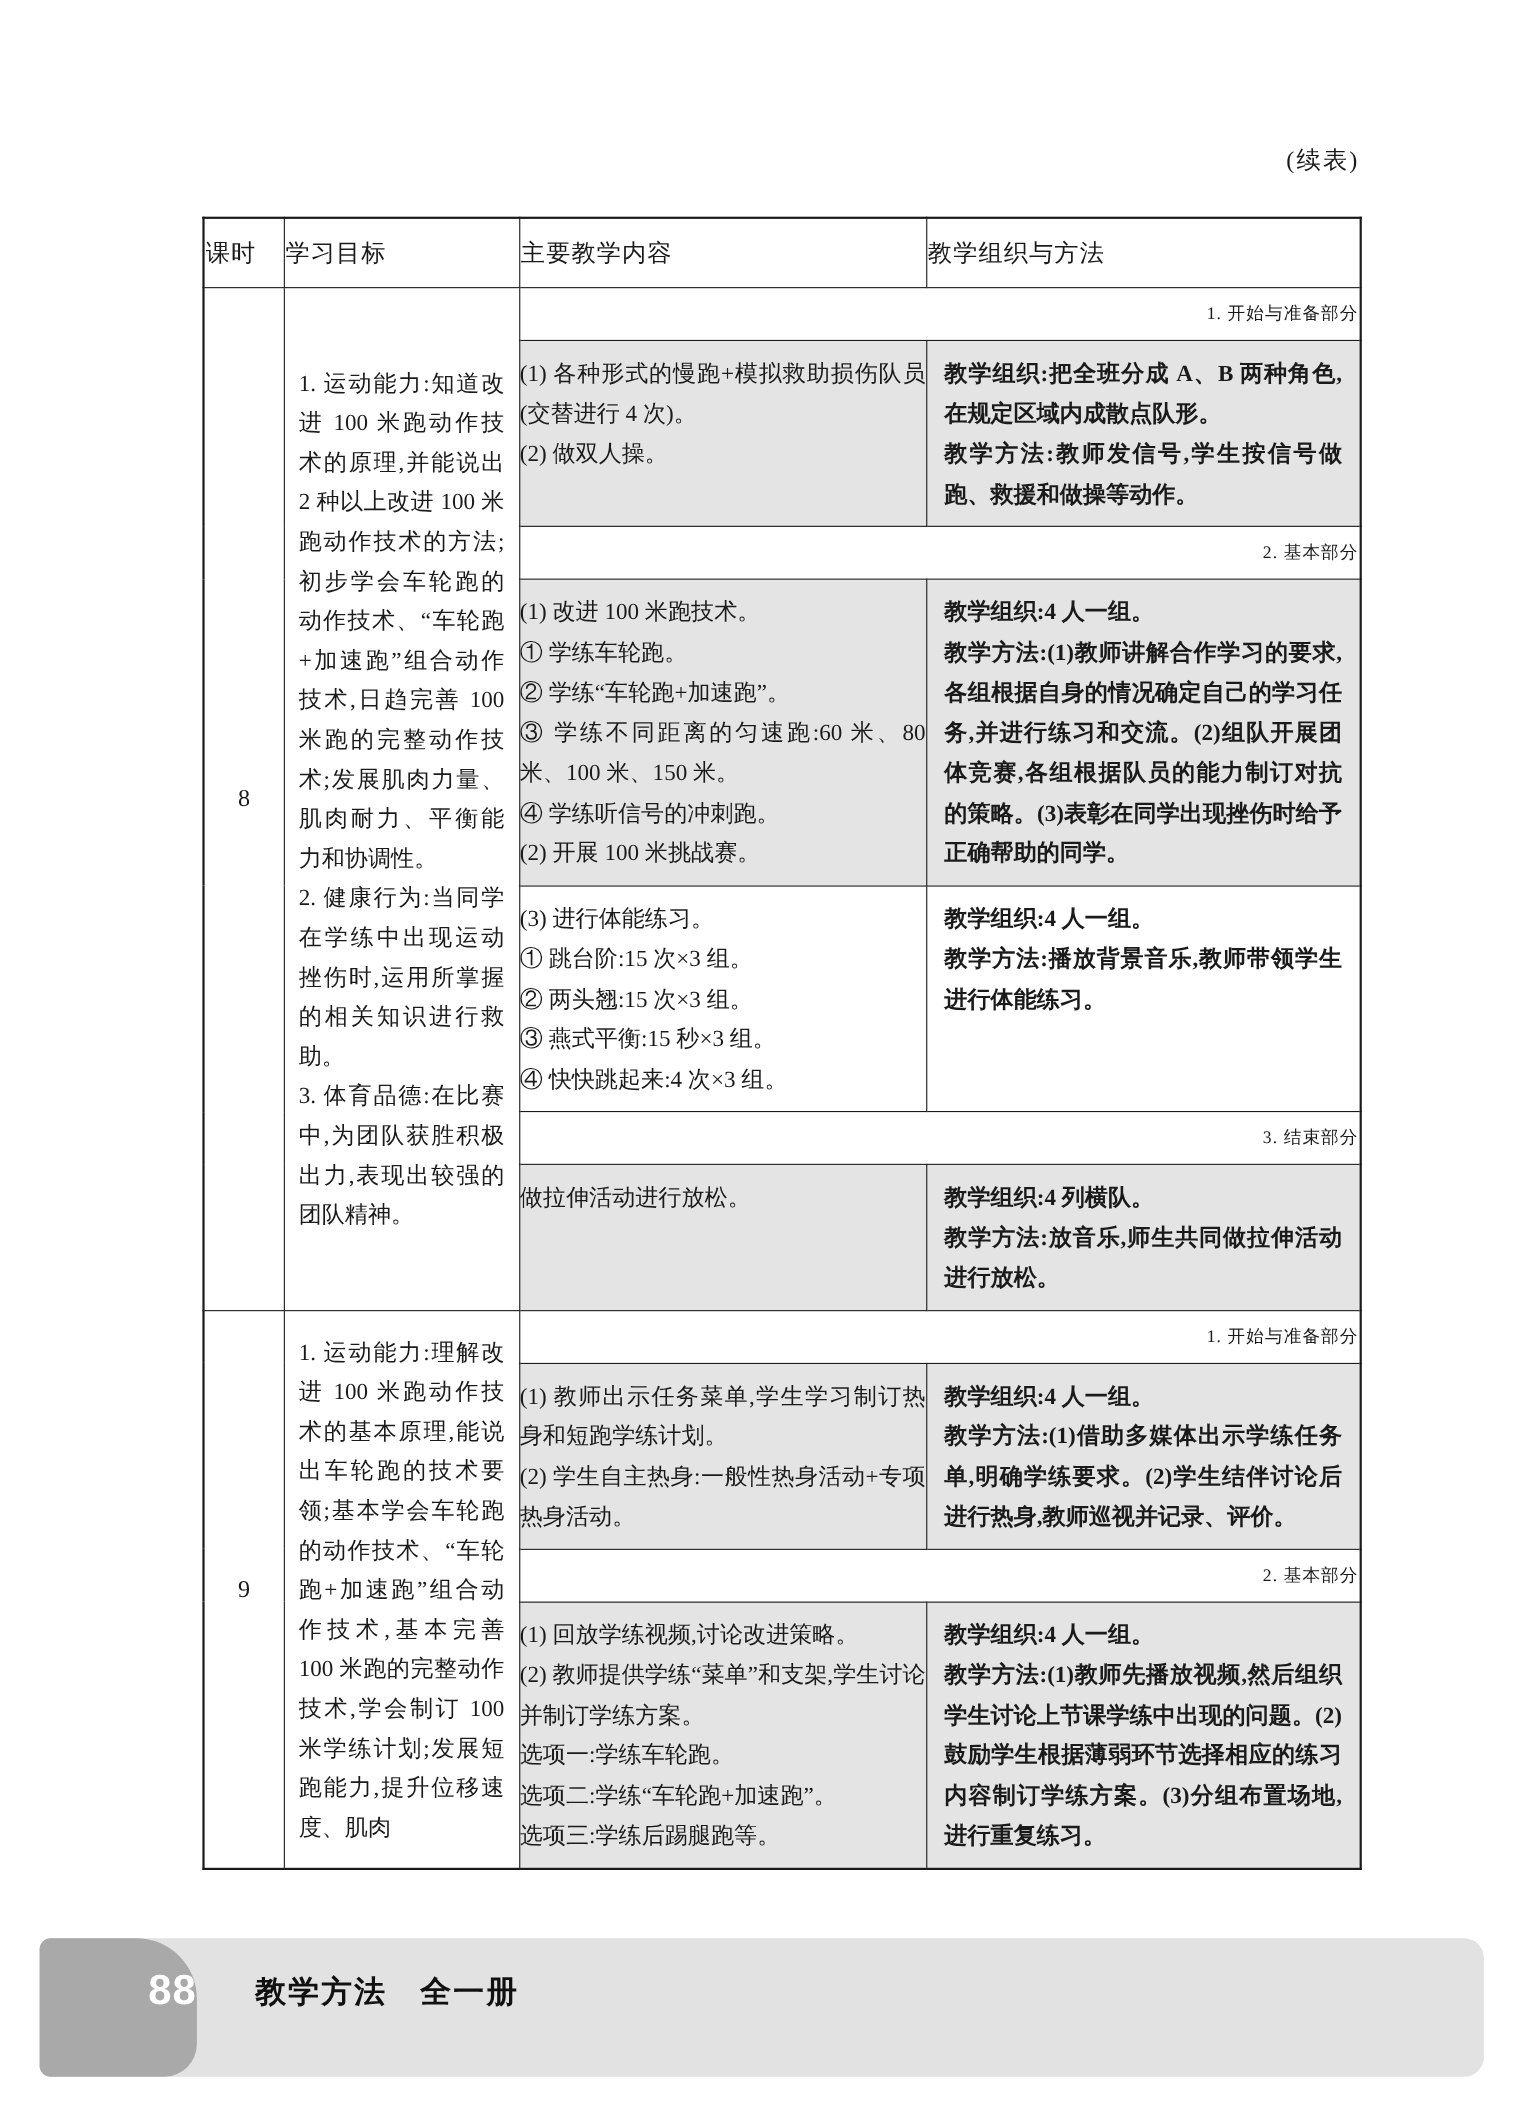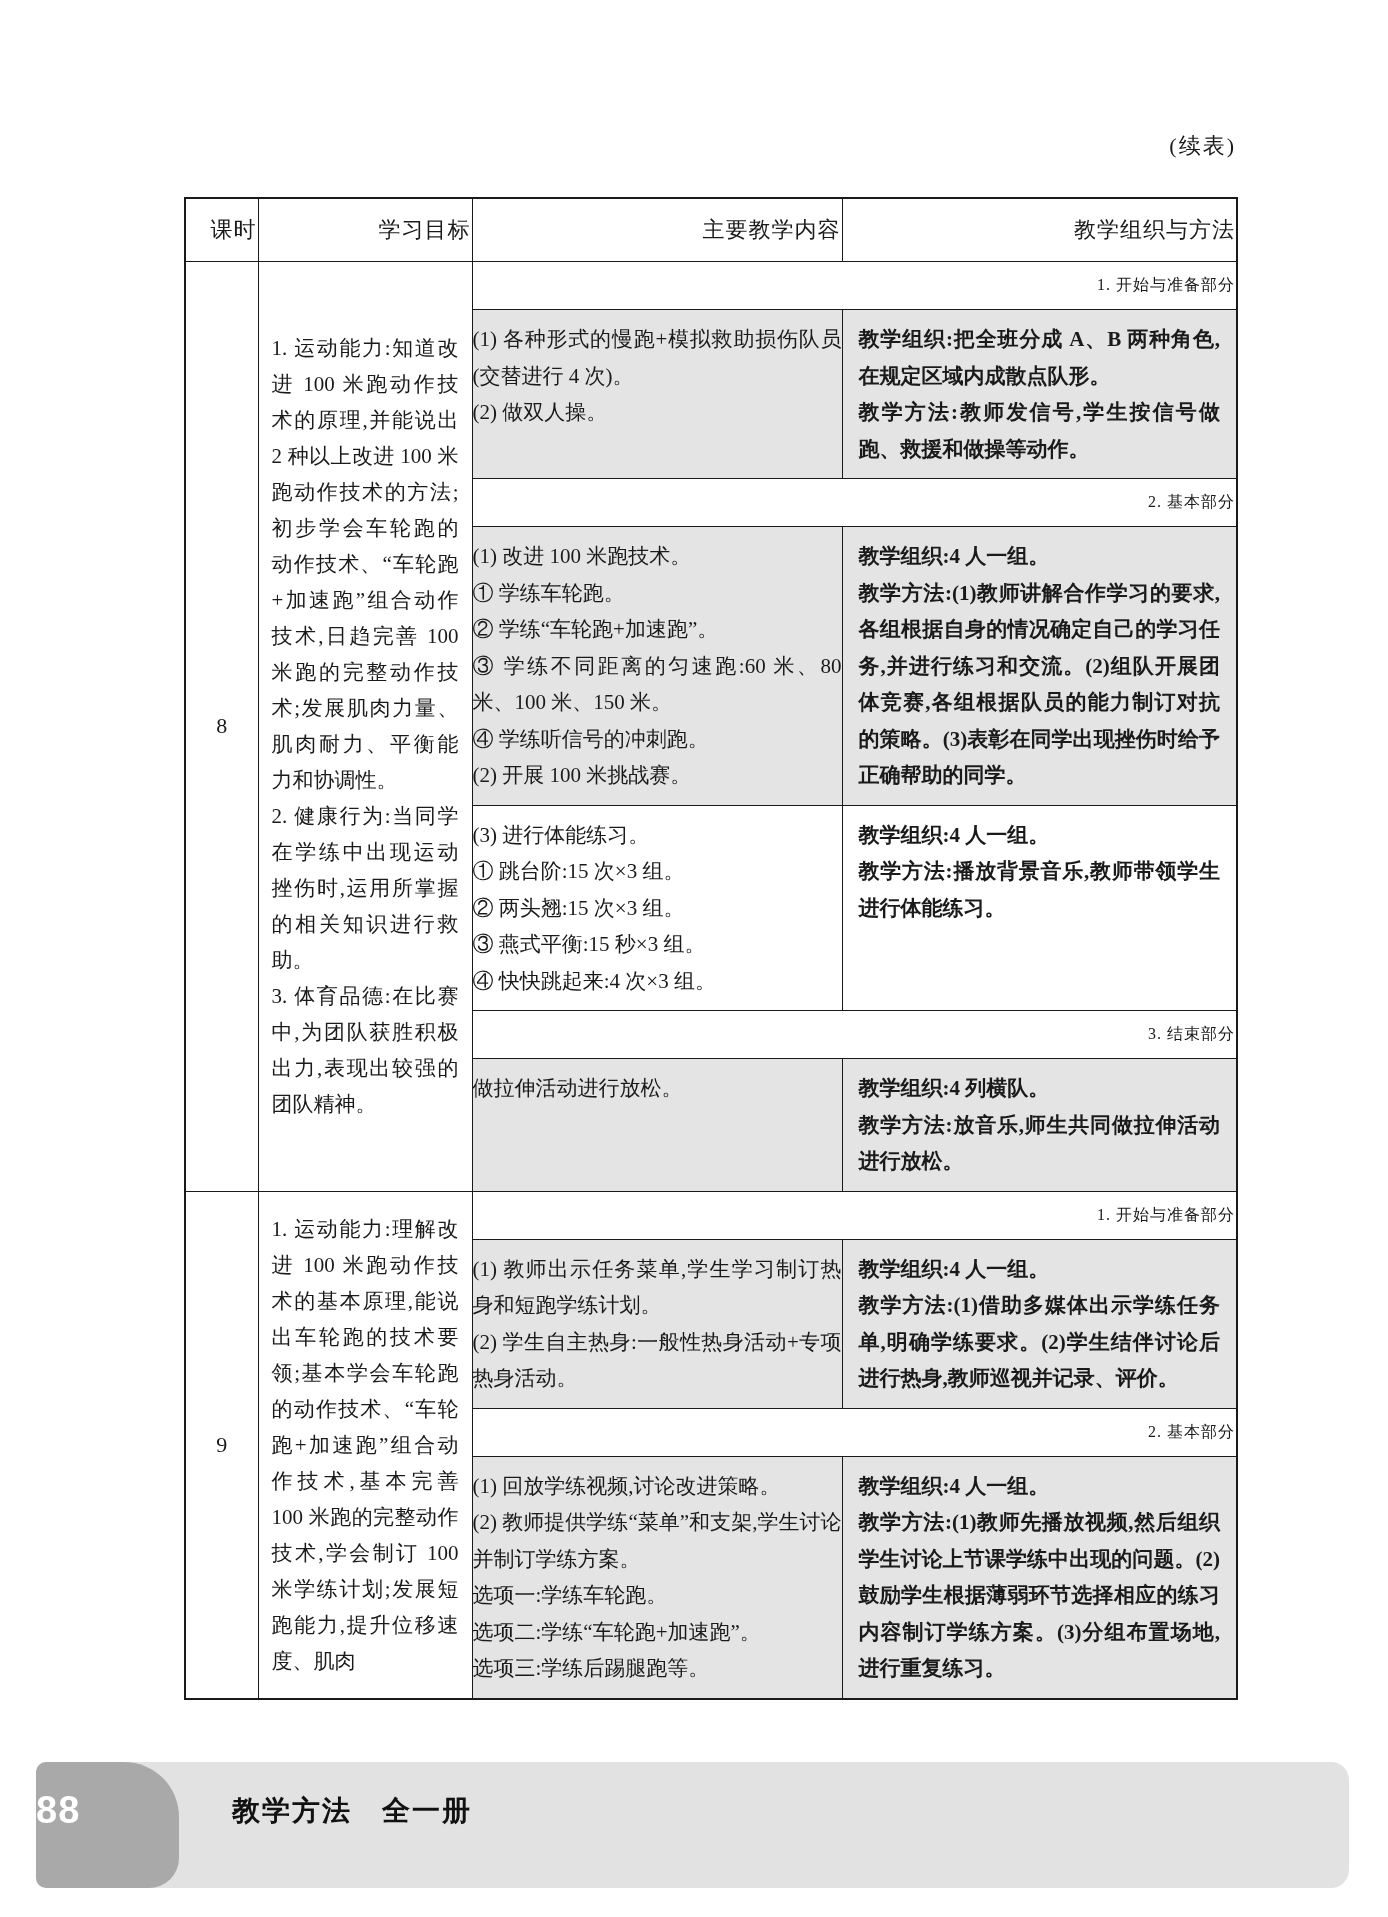--- a/index.html
+++ b/index.html
@@ -16,41 +16,41 @@
     border-collapse:collapse; table-layout:fixed;
     font-size:21px; border:2.5px solid #1a1a1a;
   }
   table.plan th, table.plan td { border:1px solid #1a1a1a; }
   col.c-period { width:73px; }
   col.c-obj    { width:214px; }
   col.c-cont   { width:370px; }
   col.c-meth   { width:395px; }
   th {
     height:60px; font-weight:normal; font-size:22px;
-    text-align:right; vertical-align:middle; letter-spacing:1px;
+    text-align:left; vertical-align:middle; letter-spacing:1px;
   }
   td.period { text-align:center; vertical-align:middle; font-size:22px; }
   td.objectives { vertical-align:middle; padding:8px 13px; background:#fff; }
   td.objectives p { margin:0; line-height:36px; text-align:justify; text-justify:inter-ideograph; }
   td.section-title {
     height:45px; text-align:right; vertical-align:middle;
     font-size:16px; letter-spacing:1px; background:#fff;
   }
   td.content { vertical-align:top; padding:11px 0; }
   td.methods { vertical-align:top; padding:11px 16px;font-weight:bold; }
   td.content p, td.methods p { margin:0; line-height:36.5px; text-align:justify; text-justify:inter-ideograph; }
   .shaded { background:#e4e4e4; }
   .footer-band {
     position:absolute; left:22px; top:1762px; width:1313px; height:126px;
     background:#e2e2e2; border-radius:10px 18px 18px 10px;
   }
   .page-badge {
     position:absolute; left:0; top:0; width:143px; height:126px;
     background:#a9a9a9; border-radius:10px 55px 30px 10px;
-    display:flex; align-items:center; justify-content:flex-start;
+    display:flex; align-items:center; justify-content:flex-end;
   }
   .page-badge span {
     color:#ffffff; font-family:"Liberation Sans", sans-serif;
     font-weight:bold; font-size:38px; margin-bottom:30px; letter-spacing:1px;
   }
   .book-title {
     position:absolute; left:196px; top:30px;
     font-family:"Liberation Sans", sans-serif; font-weight:bold;
     font-size:28px; letter-spacing:2px; color:#111;
   }

